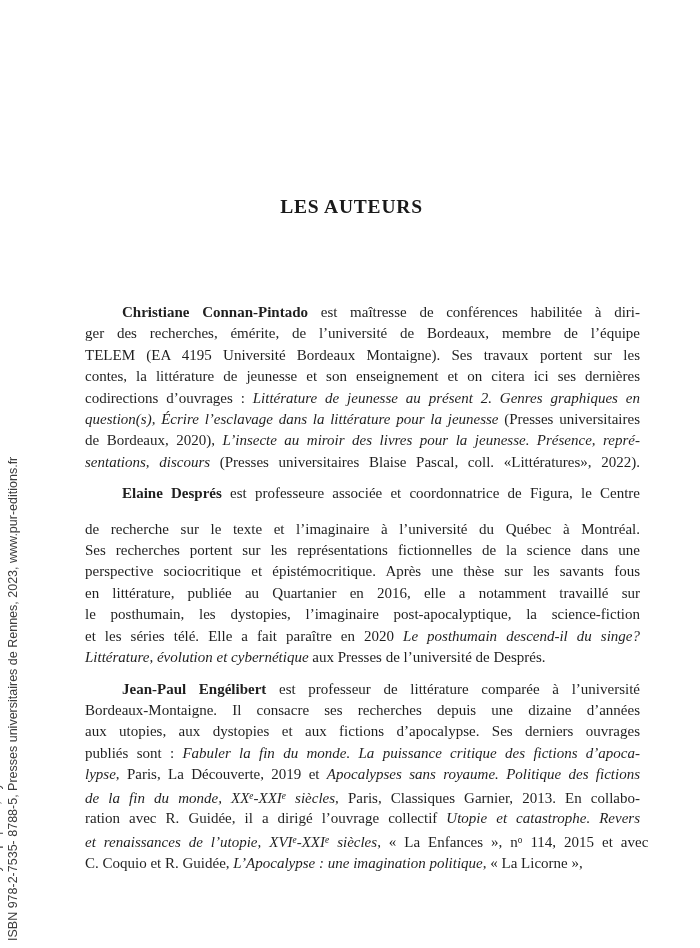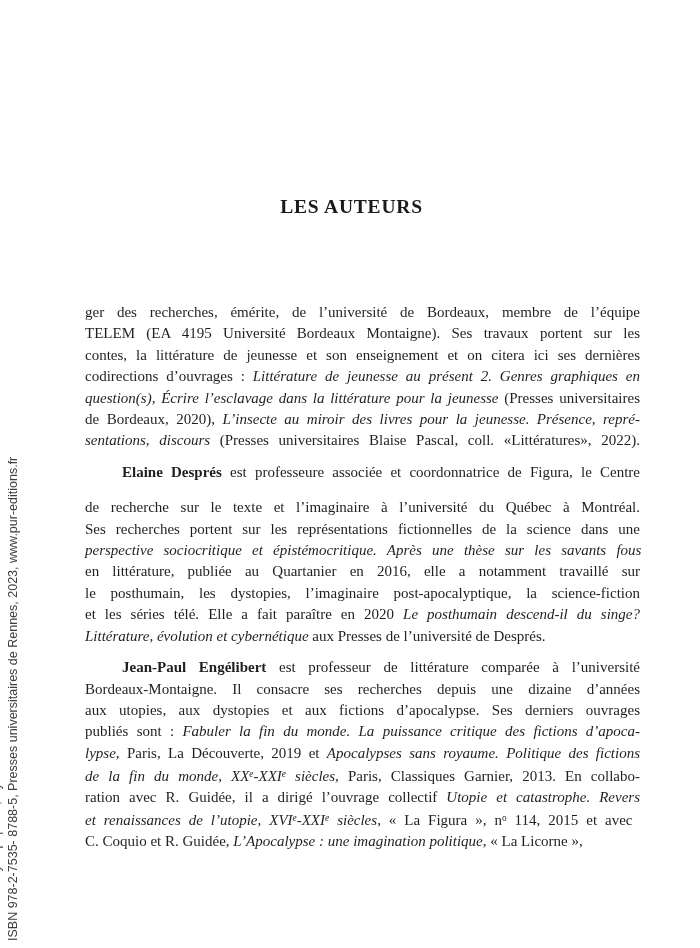--- a/index.html
+++ b/index.html
@@ -54,47 +54,48 @@
 </style>
 </head>
 <body>
 
 <div class="page">
 
   <div class="title">LES AUTEURS</div>
 
   <div class="text-col" id="paragraphs">
       <div class="paragraph">
+        <div class="line indent"><span class="line-content" style="word-spacing: 8.92578px;"><span class="b">Christiane Connan-Pintado</span><span> est maîtresse de conférences habilitée à diri-</span></span></div>
         <div class="line"><span class="line-content" style="word-spacing: 9.06094px;"><span>ger des recherches, émérite, de l’université de Bordeaux, membre de l’équipe</span></span></div>
         <div class="line"><span class="line-content" style="word-spacing: 7.55156px;"><span>TELEM (EA 4195 Université Bordeaux Montaigne). Ses travaux portent sur les</span></span></div>
         <div class="line"><span class="line-content" style="word-spacing: 5.27043px;"><span>contes, la littérature de jeunesse et son enseignement et on citera ici ses dernières</span></span></div>
         <div class="line"><span class="line-content" style="word-spacing: 4.12358px;"><span>codirections d’ouvrages : </span><span class="i">Littérature de jeunesse au présent 2. Genres graphiques en</span></span></div>
         <div class="line"><span class="line-content" style="word-spacing: 1.99531px;"><span class="i">question(s), Écrire l’esclavage dans la littérature pour la jeunesse</span><span> (Presses universitaires</span></span></div>
         <div class="line"><span class="line-content" style="word-spacing: 3.73568px;"><span>de Bordeaux, 2020), </span><span class="i">L’insecte au miroir des livres pour la jeunesse. Présence, repré-</span></span></div>
         <div class="line"><span class="line-content" style="word-spacing: 5.89453px;"><span class="i">sentations, discours</span><span> (Presses universitaires Blaise Pascal, coll. «Littératures», 2022).</span></span></div>
       </div>
       <div class="paragraph">
         <div class="line indent"><span class="line-content" style="word-spacing: 4.43906px;"><span class="b">Elaine Després</span><span> est professeure associée et coordonnatrice de Figura, le Centre</span></span></div>
         <div class="line"><span class="line-content" style="word-spacing: 7.82943px; margin-top: 14px;"><span>de recherche sur le texte et l’imaginaire à l’université du Québec à Montréal.</span></span></div>
         <div class="line"><span class="line-content" style="word-spacing: 6.19034px;"><span>Ses recherches portent sur les représentations fictionnelles de la science dans une</span></span></div>
-        <div class="line"><span class="line-content" style="word-spacing: 6.47187px; font-style: italic;"><span>perspective sociocritique et épistémocritique. Après une thèse sur les savants fous</span></span></div>
+        <div class="line"><span class="line-content" style="word-spacing: 6.47187px;"><span>perspective sociocritique et épistémocritique. Après une thèse sur les savants fous</span></span></div>
         <div class="line"><span class="line-content" style="word-spacing: 9.44744px;"><span>en littérature, publiée au Quartanier en 2016, elle a notamment travaillé sur</span></span></div>
         <div class="line"><span class="line-content" style="word-spacing: 10.971px;"><span>le posthumain, les dystopies, l’imaginaire post-apocalyptique, la science-fiction</span></span></div>
         <div class="line"><span class="line-content" style="word-spacing: 5.27679px;"><span>et les séries télé. Elle a fait paraître en 2020 </span><span class="i">Le posthumain descend-il du singe?</span></span></div>
         <div class="line last"><span class="line-content"><span class="i">Littérature, évolution et cybernétique</span><span> aux Presses de l’université de Després.</span></span></div>
       </div>
       <div class="paragraph">
         <div class="line indent"><span class="line-content" style="word-spacing: 8.93164px;"><span class="b">Jean-Paul Engélibert</span><span> est professeur de littérature comparée à l’université</span></span></div>
         <div class="line"><span class="line-content" style="word-spacing: 11.4297px;"><span>Bordeaux-Montaigne. Il consacre ses recherches depuis une dizaine d’années</span></span></div>
         <div class="line"><span class="line-content" style="word-spacing: 8.67812px;"><span>aux utopies, aux dystopies et aux fictions d’apocalypse. Ses derniers ouvrages</span></span></div>
         <div class="line"><span class="line-content" style="word-spacing: 4.55409px;"><span>publiés sont : </span><span class="i">Fabuler la fin du monde. La puissance critique des fictions d’apoca-</span></span></div>
         <div class="line"><span class="line-content" style="word-spacing: 3.58239px;"><span class="i">lypse</span><span>, Paris, La Découverte, 2019 et </span><span class="i">Apocalypses sans royaume. Politique des fictions</span></span></div>
         <div class="line"><span class="line-content" style="word-spacing: 5.3737px;"><span class="i">de la fin du monde, XX</span><span class="i sup">e</span><span class="i">-XXI</span><span class="i sup">e</span><span class="i"> siècles</span><span>, Paris, Classiques Garnier, 2013. En collabo-</span></span></div>
         <div class="line"><span class="line-content" style="word-spacing: 5.30339px;"><span>ration avec R. Guidée, il a dirigé l’ouvrage collectif </span><span class="i">Utopie et catastrophe. Revers</span></span></div>
-        <div class="line"><span class="line-content" style="word-spacing: 4.22321px;"><span class="i">et renaissances de l’utopie, XVI</span><span class="i sup">e</span><span class="i">-XXI</span><span class="i sup">e</span><span class="i"> siècles</span><span>, « La Figura », n</span><span class="sup">o</span><span> 114, 2015 et avec</span></span></div>
+        <div class="line"><span class="line-content" style="word-spacing: 4.22321px;"><span class="i">et renaissances de l’utopie, XVI</span><span class="i sup">e</span><span class="i">-XXI</span><span class="i sup">e</span><span class="i"> siècles</span><span>, « La Enfances », n</span><span class="sup">o</span><span> 114, 2015 et avec</span></span></div>
         <div class="line last"><span class="line-content"><span>C. Coquio et R. Guidée, </span><span class="i">L’Apocalypse : une imagination politique</span><span>, « La Licorne »,</span></span></div>
       </div>
     </div>
 
   <div class="spine">
     <div>«Enfances dystopiques», Sylvie Servoise</div>
     <div>ISBN 978-2-7535- 8788-5, Presses universitaires de Rennes, 2023, www.pur-editions.fr</div>
   </div>
 
 </div>

